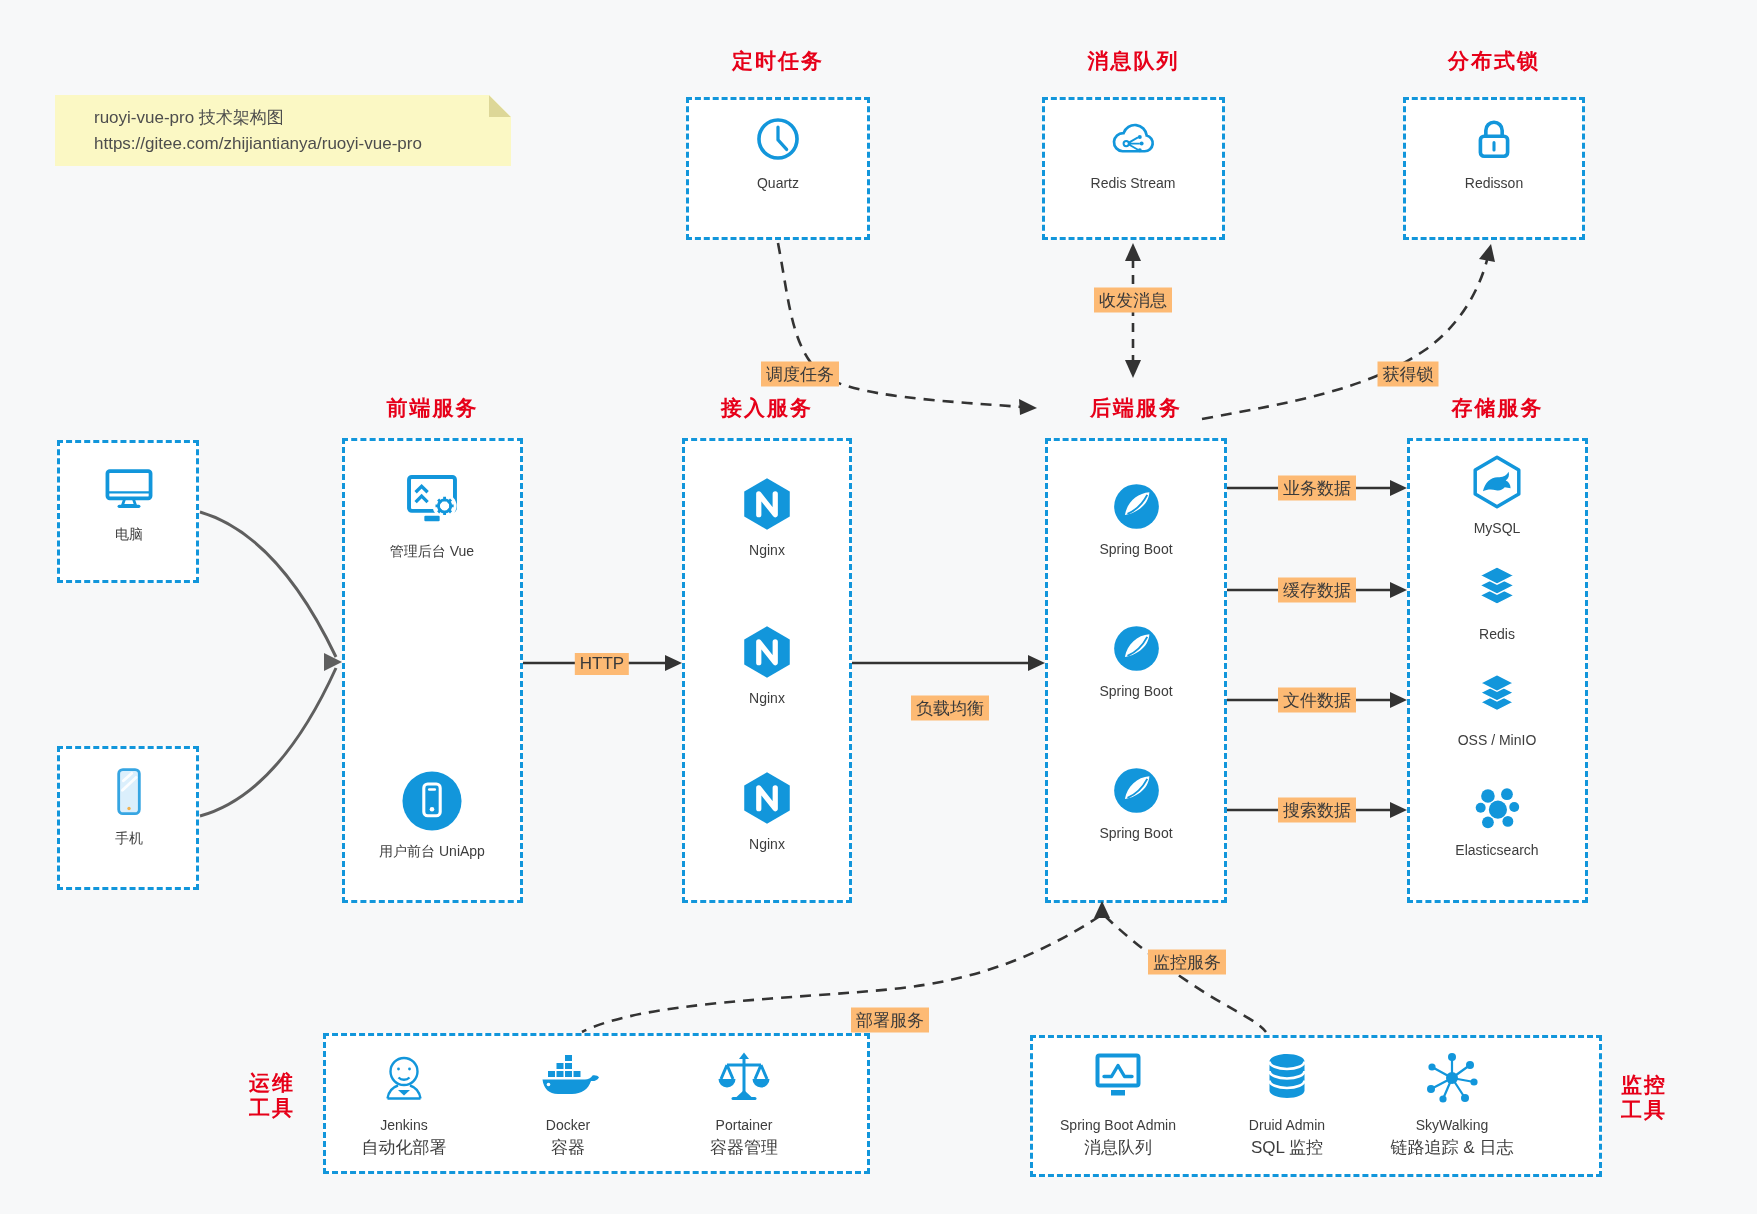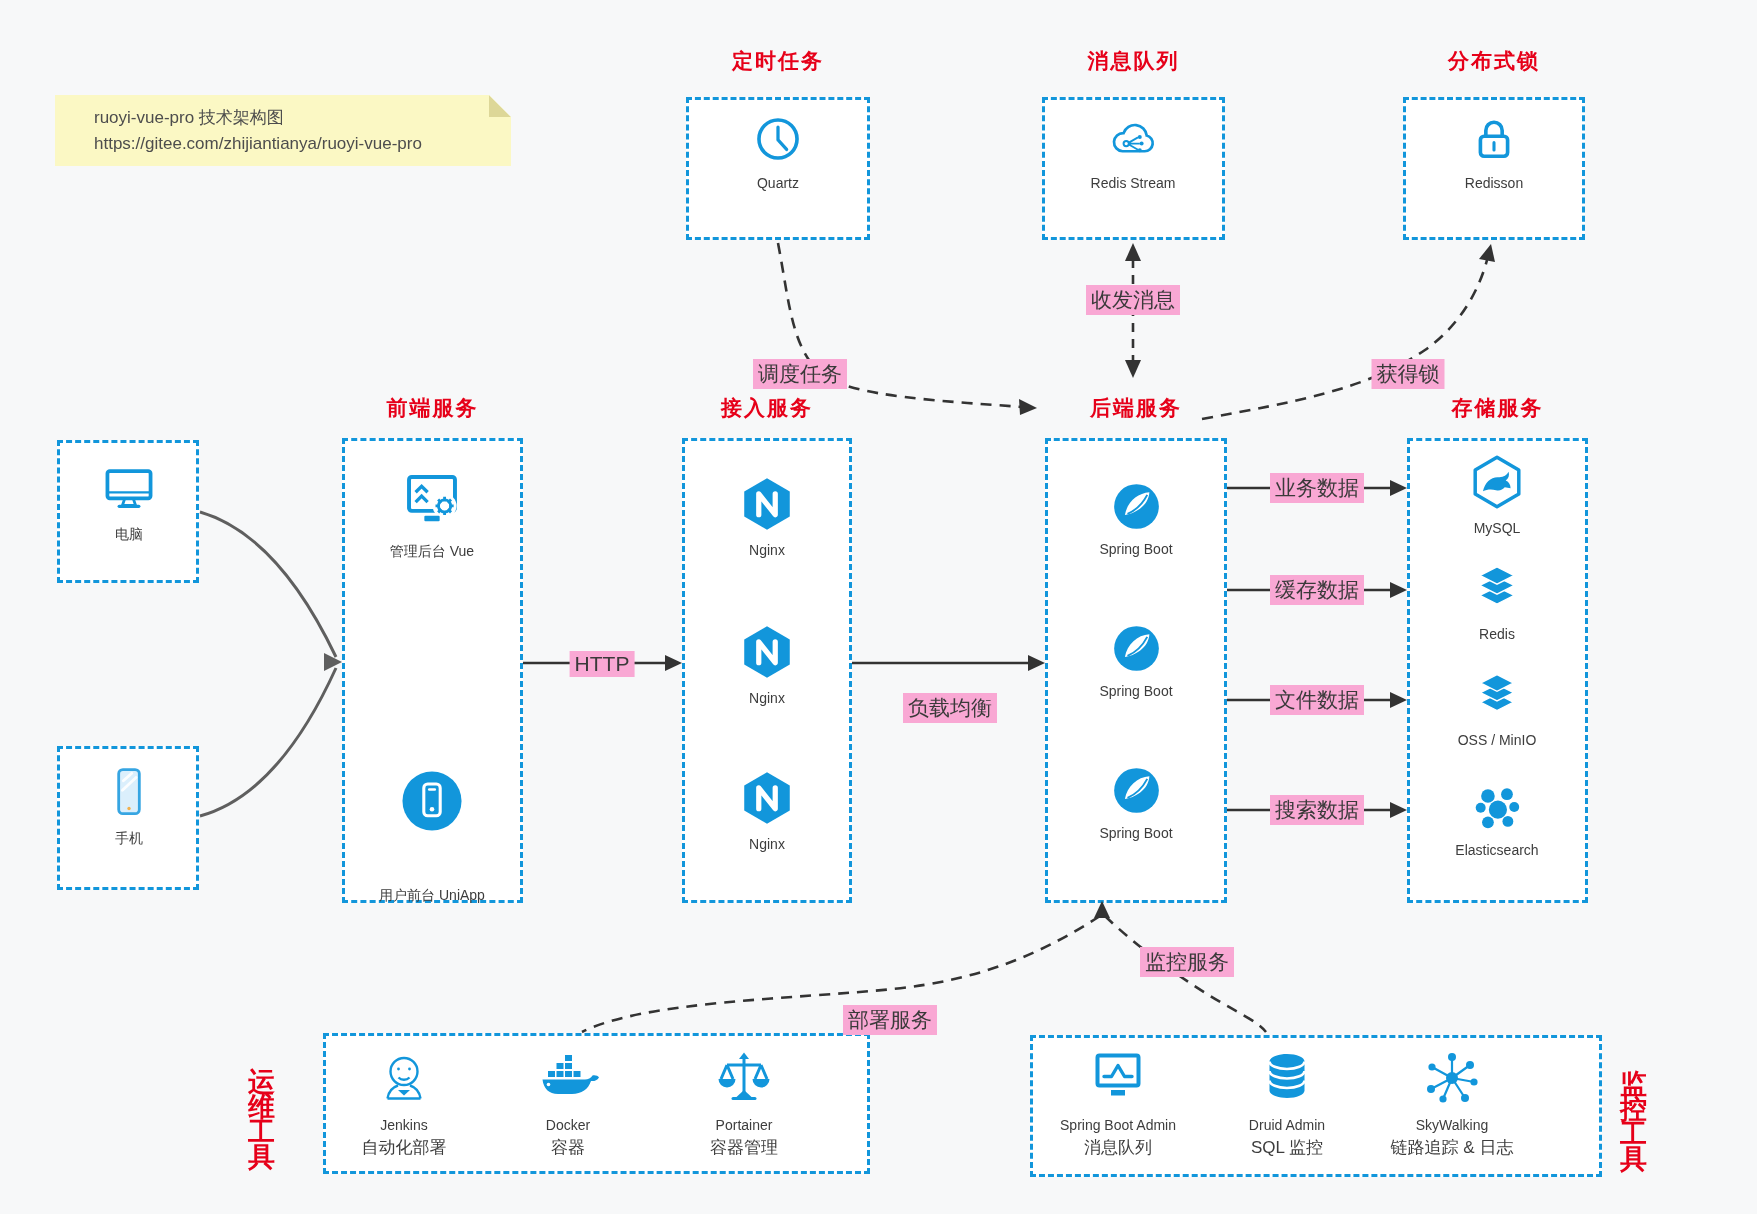--- a/index.html
+++ b/index.html
@@ -1,28 +1,28 @@
 <!DOCTYPE html>
 <html><head>
 <meta charset="utf-8">
 <style>
   html,body{margin:0;padding:0;background:#f7f8f9;}
   .canvas{position:relative;width:1757px;height:1214px;background:#f7f8f9;
           font-family:"Liberation Sans","DejaVu Sans",sans-serif;color:#3d3d3d;overflow:hidden;}
   .dbox{position:absolute;border:3px dashed #1296db;background:#ffffff;box-sizing:border-box;z-index:2;}
   .gtitle{position:absolute;color:#e60019;font-size:21px;font-weight:bold;text-align:center;
           letter-spacing:2px;z-index:3;white-space:nowrap;}
-  .side-title{position:absolute;color:#e60019;font-size:27px;font-weight:bold;z-index:3;
-          width:48px;line-height:25px;text-align:left;word-break:break-all;letter-spacing:2px;}
+  .side-title{position:absolute;color:#e60019;font-size:21px;font-weight:bold;z-index:3;
+          width:48px;line-height:25px;text-align:center;word-break:break-all;letter-spacing:2px;}
   .node{position:absolute;display:flex;flex-direction:column;align-items:center;z-index:3;}
   .node .lbl{font-size:14px;color:#3d3d3d;margin-top:7px;white-space:nowrap;text-align:center;}
   .node .sub{font-size:17px;color:#3d3d3d;margin-top:3px;white-space:nowrap;text-align:center;}
   .wires{position:absolute;left:0;top:0;z-index:6;pointer-events:none;}
-  .edge-label{position:absolute;transform:translate(-50%,-50%);background:#f9a8d4;
-          padding:1px 5px;font-size:21px;color:#3a3a3a;white-space:nowrap;z-index:7;}
+  .edge-label{position:absolute;transform:translate(-50%,-50%);background:#fdba74;
+          padding:1px 5px;font-size:17px;color:#3a3a3a;white-space:nowrap;z-index:7;}
   .note{position:absolute;left:55px;top:95px;width:456px;height:71px;background:#fbf8c4;
         z-index:3;box-shadow:0 1px 3px rgba(0,0,0,.10);
         clip-path:polygon(0 0, calc(100% - 22px) 0, 100% 22px, 100% 100%, 0 100%);}
   .note .txt{padding:10px 0 0 39px;font-size:17px;line-height:26px;color:#4d4d4d;}
   .note .fold{position:absolute;top:0;right:0;width:22px;height:22px;background:#ddd798;
         clip-path:polygon(0 0,100% 100%,0 100%);}
   .icon{display:block;}
 </style>
 </head>
 <body>
@@ -256,21 +256,21 @@
   </div>
 
   <div class="gtitle" style="left:342px;top:394px;width:181px;">前端服务</div>
   <div class="dbox" style="left:342px;top:438px;width:181px;height:465px;"></div>
   <div class="node" style="left:352px;top:466px;width:160px;">
     <svg class="icon" width="70" height="70">
         <use href="#i-adminvue"></use>
       </svg>
     <div class="lbl">管理后台 Vue</div>
   </div>
-  <div class="node" style="left:352px;top:766px;width:160px;gap:44px;">
+  <div class="node" style="left:352px;top:766px;width:160px;">
     <svg class="icon" width="70" height="70">
         <use href="#i-userapp"></use>
       </svg>
     <div class="lbl">用户前台 UniApp</div>
   </div>
 
   <div class="gtitle" style="left:682px;top:394px;width:170px;">接入服务</div>
   <div class="dbox" style="left:682px;top:438px;width:170px;height:465px;"></div>
   <div class="node" style="left:687px;top:473px;width:160px;">
     <svg class="icon" width="62" height="62">

